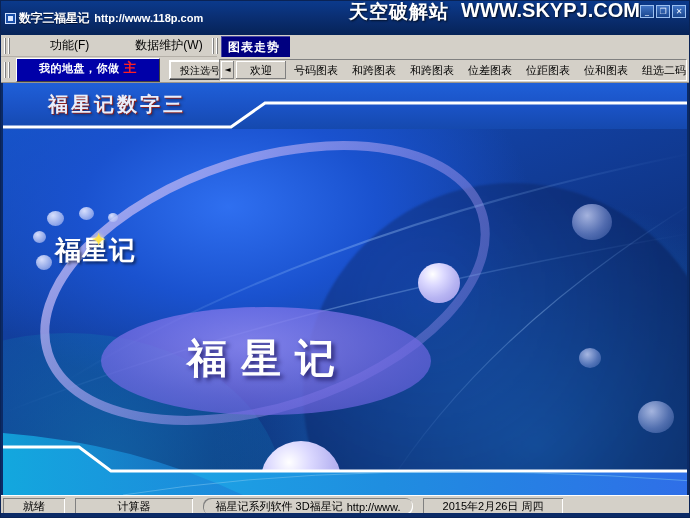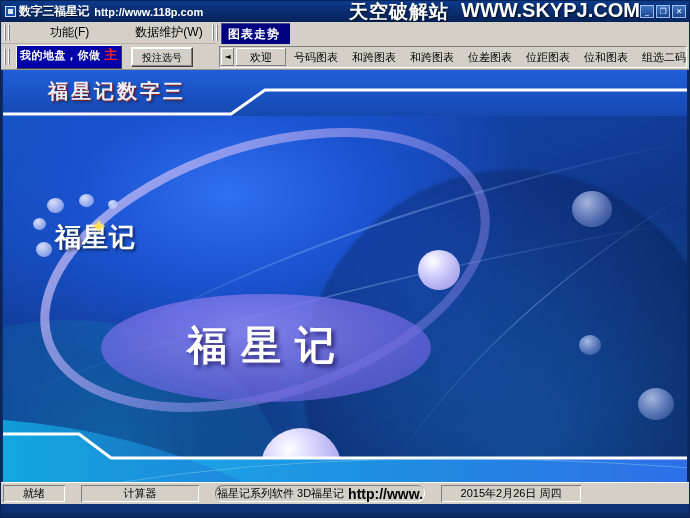--- a/index.html
+++ b/index.html
@@ -15,21 +15,21 @@
     position: relative;
     width: 690px; height: 518px;
     background: linear-gradient(180deg,#1b4fa8 0%, #0e2f72 100%);
     border: 1px solid #0a2355;
     overflow: hidden;
   }
 
   
   #titlebar {
     position: relative;
-    height: 21px;
+    height: 34px;
     background: linear-gradient(180deg,#0b3a8c 0%, #0a2f74 45%, #062358 100%);
     display: flex; align-items: center;
     padding-left: 4px;
     overflow: hidden;
   }
   #titlebar .tb-ico {
     width: 11px; height: 11px;
     border: 1px solid #cfe0ff;
     background: #1a4fa8;
     position: relative; flex: 0 0 auto;
@@ -135,21 +135,21 @@
     display: flex; align-items: center;
     border-bottom: 1px solid #9a958d;
   }
   #btn-myplace {
     margin-left: 3px;
     background: #0000a8;
     border: 1px solid #ffffff;
     border-right-color:#404040; border-bottom-color:#404040;
     color: #ffffff;
     font-size: 11px; font-weight: bold;
-    padding: 2px 3px;
+    padding: 2px 22px;
     height: 24px; line-height: 13px;
     white-space: nowrap;
     letter-spacing: 0.5px;
   }
   #btn-myplace .red { color: #ff2020; font-size: 13px; margin-left: 4px; }
   #btn-bet {
     margin-left: 9px;
     background: #d4d0c8;
     border: 1px solid #ffffff;
     border-right-color:#404040; border-bottom-color:#404040;
@@ -306,37 +306,37 @@
   }
 
   
   #statusbar {
     position: relative;
     height: 22px;
     background: #d4d0c8;
     display: flex; align-items: stretch;
     border-top: 1px solid #ffffff;
     padding: 2px 2px;
-    gap: 16px;
+    gap: 10px;
   }
   .sb-cell {
     background: #d4d0c8;
     box-shadow: inset 1px 1px 0 #808080, inset -1px -1px 0 #ffffff;
     font-size: 11px; color: #000;
     display: flex; align-items: center; justify-content: center;
     white-space: nowrap;
     padding: 0 6px;
   }
   #sb-ready { width: 62px; }
   #sb-calc  { width: 118px; }
   #sb-db    { flex: 1 1 auto; }
   #sb-brand { width: 210px; border-radius: 8px; }
   #sb-date  { width: 140px; }
   #sb-db .star { color: #000; margin: 0 5px; font-size: 11px; }
-  #sb-brand .small { font-size: 14px; font-weight: bold; }
+  #sb-brand .small { font-size: 11px; }
   #sb-grip {
     width: 14px;
     background: #d4d0c8;
   }
 
   
   #bottomedge {
     position: absolute; left:0; bottom:0; width:690px; height:4px;
     background:#0b2a66;
   }

